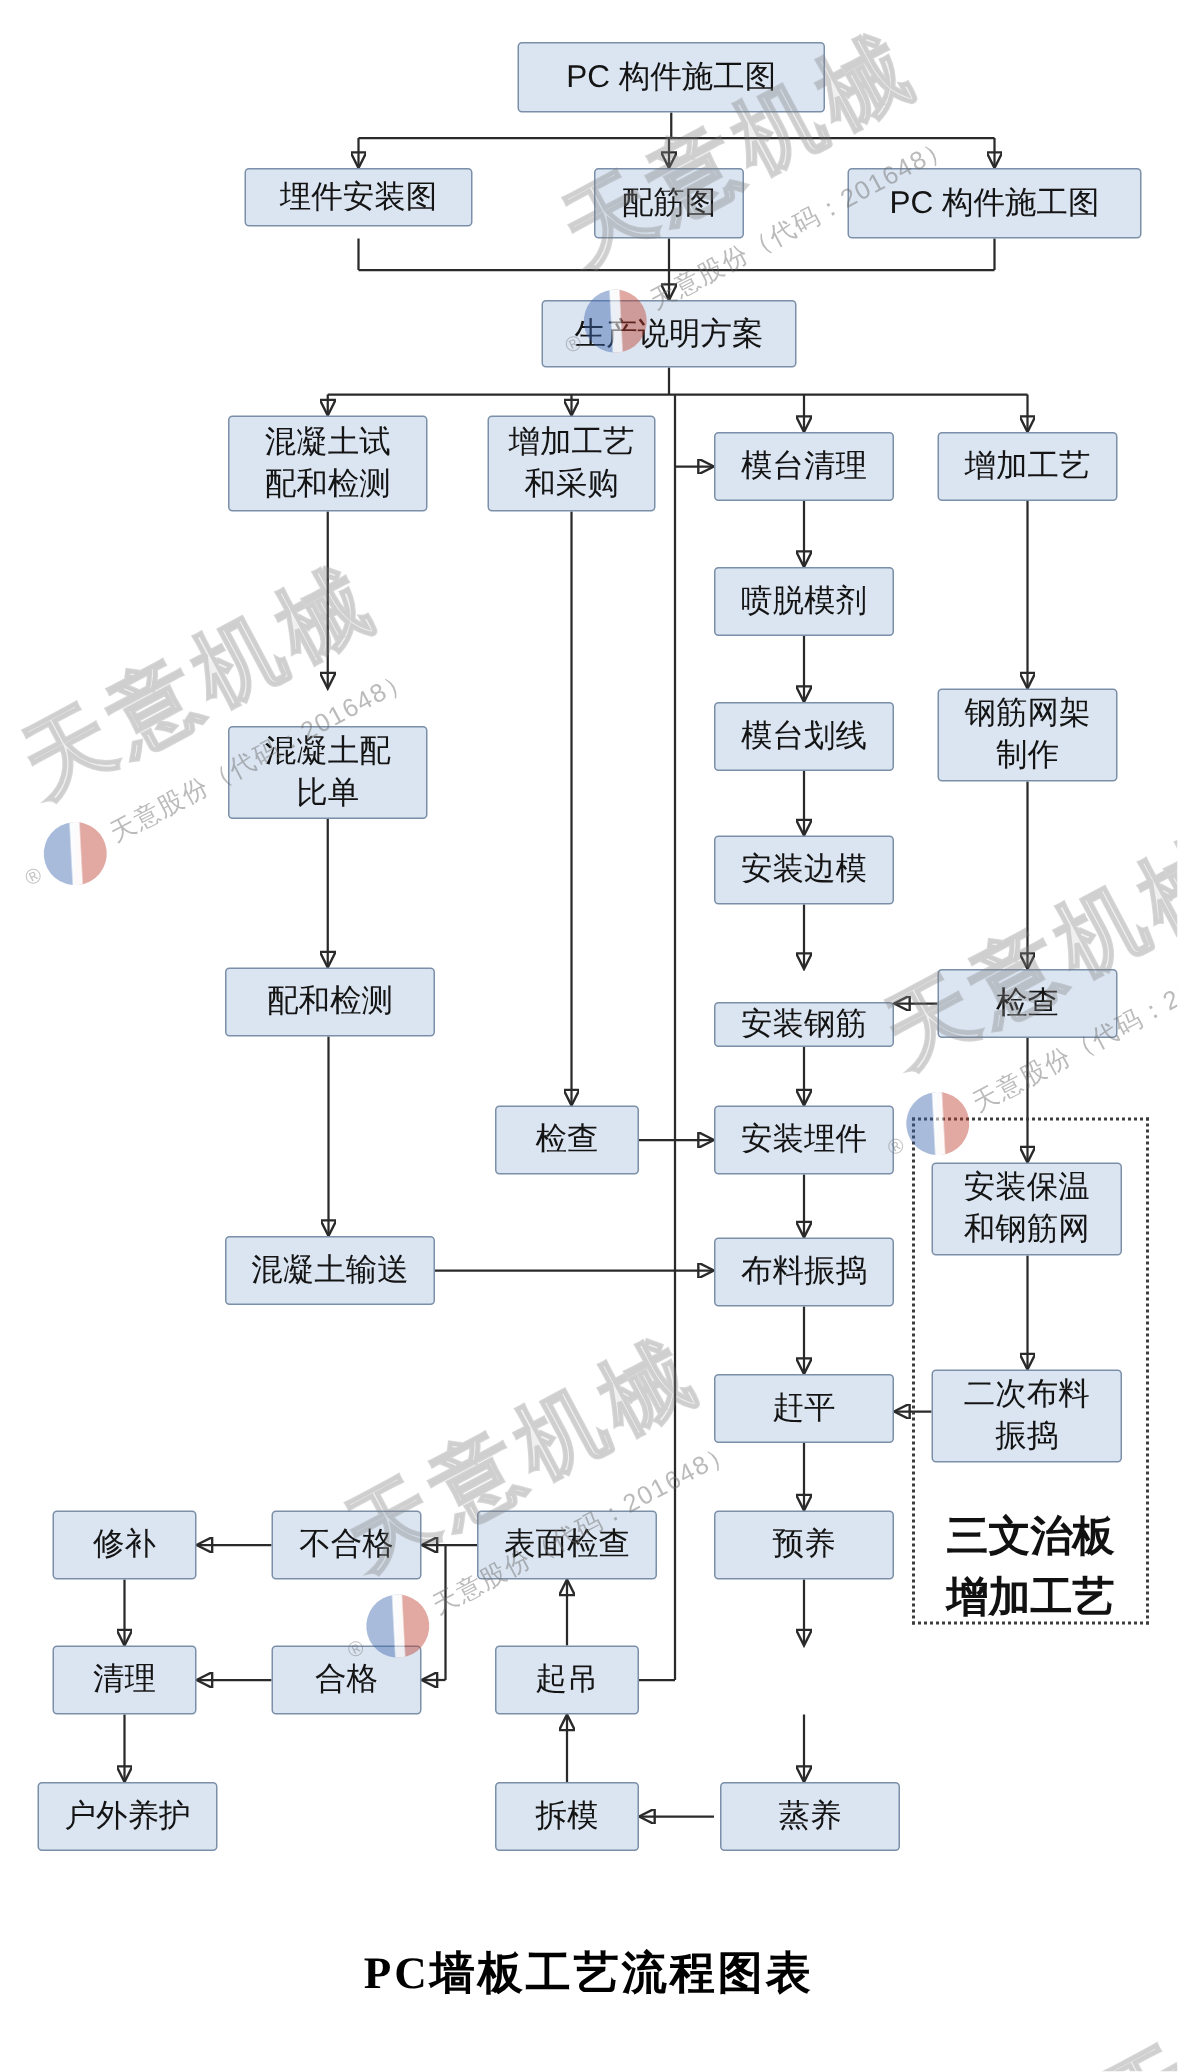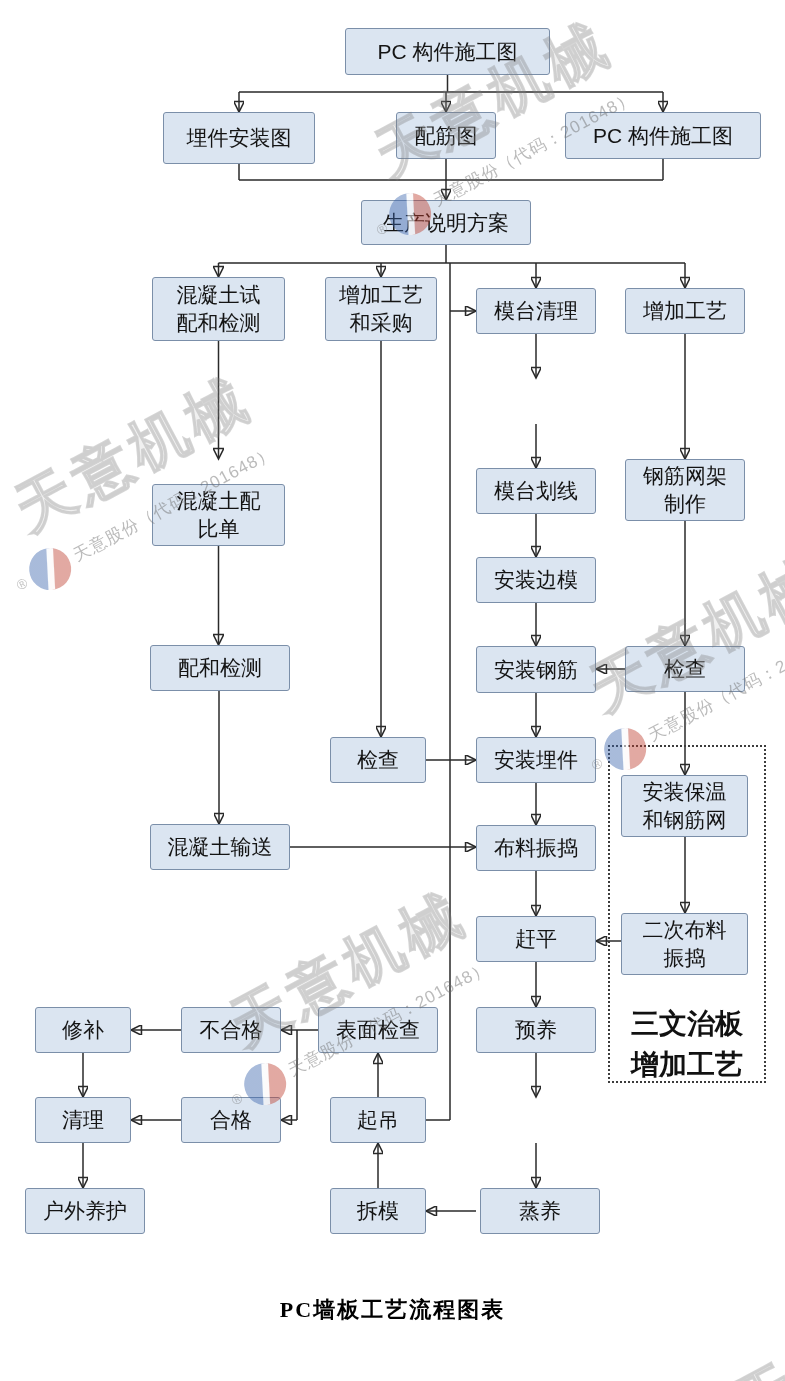--- a/index.html
+++ b/index.html
@@ -8,35 +8,35 @@
     overflow:hidden;font-family:"Liberation Sans",sans-serif;
   }
   
   .box{
     position:absolute;box-sizing:border-box;z-index:2;
     display:flex;align-items:center;justify-content:center;text-align:center;
     background:#dbe5f1;border:1.6px solid #7b8fa9;border-radius:3px;
     font-size:21px;line-height:1.32;color:#141414;white-space:pre-line;
   }
   .n-pc-top{left:345px;top:28px;width:205px;height:47px}
-  .n-embed-draw{left:163px;top:112px;width:152px;height:52px}
+  .n-embed-draw{left:163px;top:112px;width:152px;height:39px}
   .n-rebar-draw{left:396px;top:112px;width:100px;height:47px}
   .n-pc-right{left:565px;top:112px;width:196px;height:47px}
   .n-plan{left:361px;top:200px;width:170px;height:45px}
   .n-trial{left:152px;top:277px;width:133px;height:64px}
   .n-procure{left:325px;top:277px;width:112px;height:64px}
   .n-mold-clean{left:476px;top:288px;width:120px;height:46px}
   .n-rebar-fab{left:625px;top:288px;width:120px;height:46px}
   .n-mix-sheet{left:152px;top:484px;width:133px;height:62px}
   .n-release{left:476px;top:378px;width:120px;height:46px}
   .n-mesh-fab{left:625px;top:459px;width:120px;height:62px}
   .n-marking{left:476px;top:468px;width:120px;height:46px}
   .n-side-form{left:476px;top:557px;width:120px;height:46px}
   .n-mixing{left:150px;top:645px;width:140px;height:46px}
-  .n-rebar-install{left:476px;top:646px;width:120px;height:47px}
+  .n-rebar-install{left:476px;top:668px;width:120px;height:30px}
   .n-inspect-r{left:625px;top:646px;width:120px;height:46px}
   .n-inspect-m{left:330px;top:737px;width:96px;height:46px}
   .n-embed-install{left:476px;top:737px;width:120px;height:46px}
   .n-insulation{left:621px;top:775px;width:127px;height:62px}
   .n-transport{left:150px;top:824px;width:140px;height:46px}
   .n-vibrate{left:476px;top:825px;width:120px;height:46px}
   .n-level{left:476px;top:916px;width:120px;height:46px}
   .n-second{left:621px;top:913px;width:127px;height:62px}
   .n-precure{left:476px;top:1007px;width:120px;height:46px}
   .n-repair{left:35px;top:1007px;width:96px;height:46px}
@@ -61,21 +61,21 @@
     color:#111;white-space:pre-line;
   }
 
   
   svg.connectors{position:absolute;left:0;top:0;z-index:1;}
   svg.connectors path{stroke:#2a2a2a;stroke-width:1.5;fill:none;}
 
   
   .diagram-title{
     position:absolute;left:0;top:1295px;width:785px;text-align:center;
-    font-family:"Liberation Serif",serif;font-weight:700;font-size:22px;
+    font-family:"Liberation Serif",serif;font-weight:700;font-size:30px;
     letter-spacing:2px;color:#000;z-index:2;
   }
 
   
   .wm{position:absolute;z-index:3;pointer-events:none;transform:rotate(-28deg);opacity:.55;width:320px;}
   .wm-brand{
     font-size:58px;font-weight:700;letter-spacing:6px;margin-left:36px;white-space:nowrap;
     color:rgba(165,165,165,.30);-webkit-text-stroke:1.5px rgba(120,120,120,.55);
   }
   .wm-row{display:flex;align-items:center;gap:6px;margin-top:2px;}
@@ -163,20 +163,21 @@
   <div class="box n-pc-right">PC 构件施工图</div>
   <div class="box n-plan">生产说明方案</div>
   <div class="box n-trial">混凝土试
 配和检测</div>
   <div class="box n-procure">增加工艺
 和采购</div>
   <div class="box n-mold-clean">模台清理</div>
   <div class="box n-rebar-fab">增加工艺</div>
   <div class="box n-mix-sheet">混凝土配
 比单</div>
+  <div class="box n-release">喷脱模剂</div>
   <div class="box n-mesh-fab">钢筋网架
 制作</div>
   <div class="box n-marking">模台划线</div>
   <div class="box n-side-form">安装边模</div>
   <div class="box n-mixing">配和检测</div>
   <div class="box n-rebar-install">安装钢筋</div>
   <div class="box n-inspect-r">检查</div>
   <div class="box n-inspect-m">检查</div>
   <div class="box n-embed-install">安装埋件</div>
   <div class="box n-insulation">安装保温

